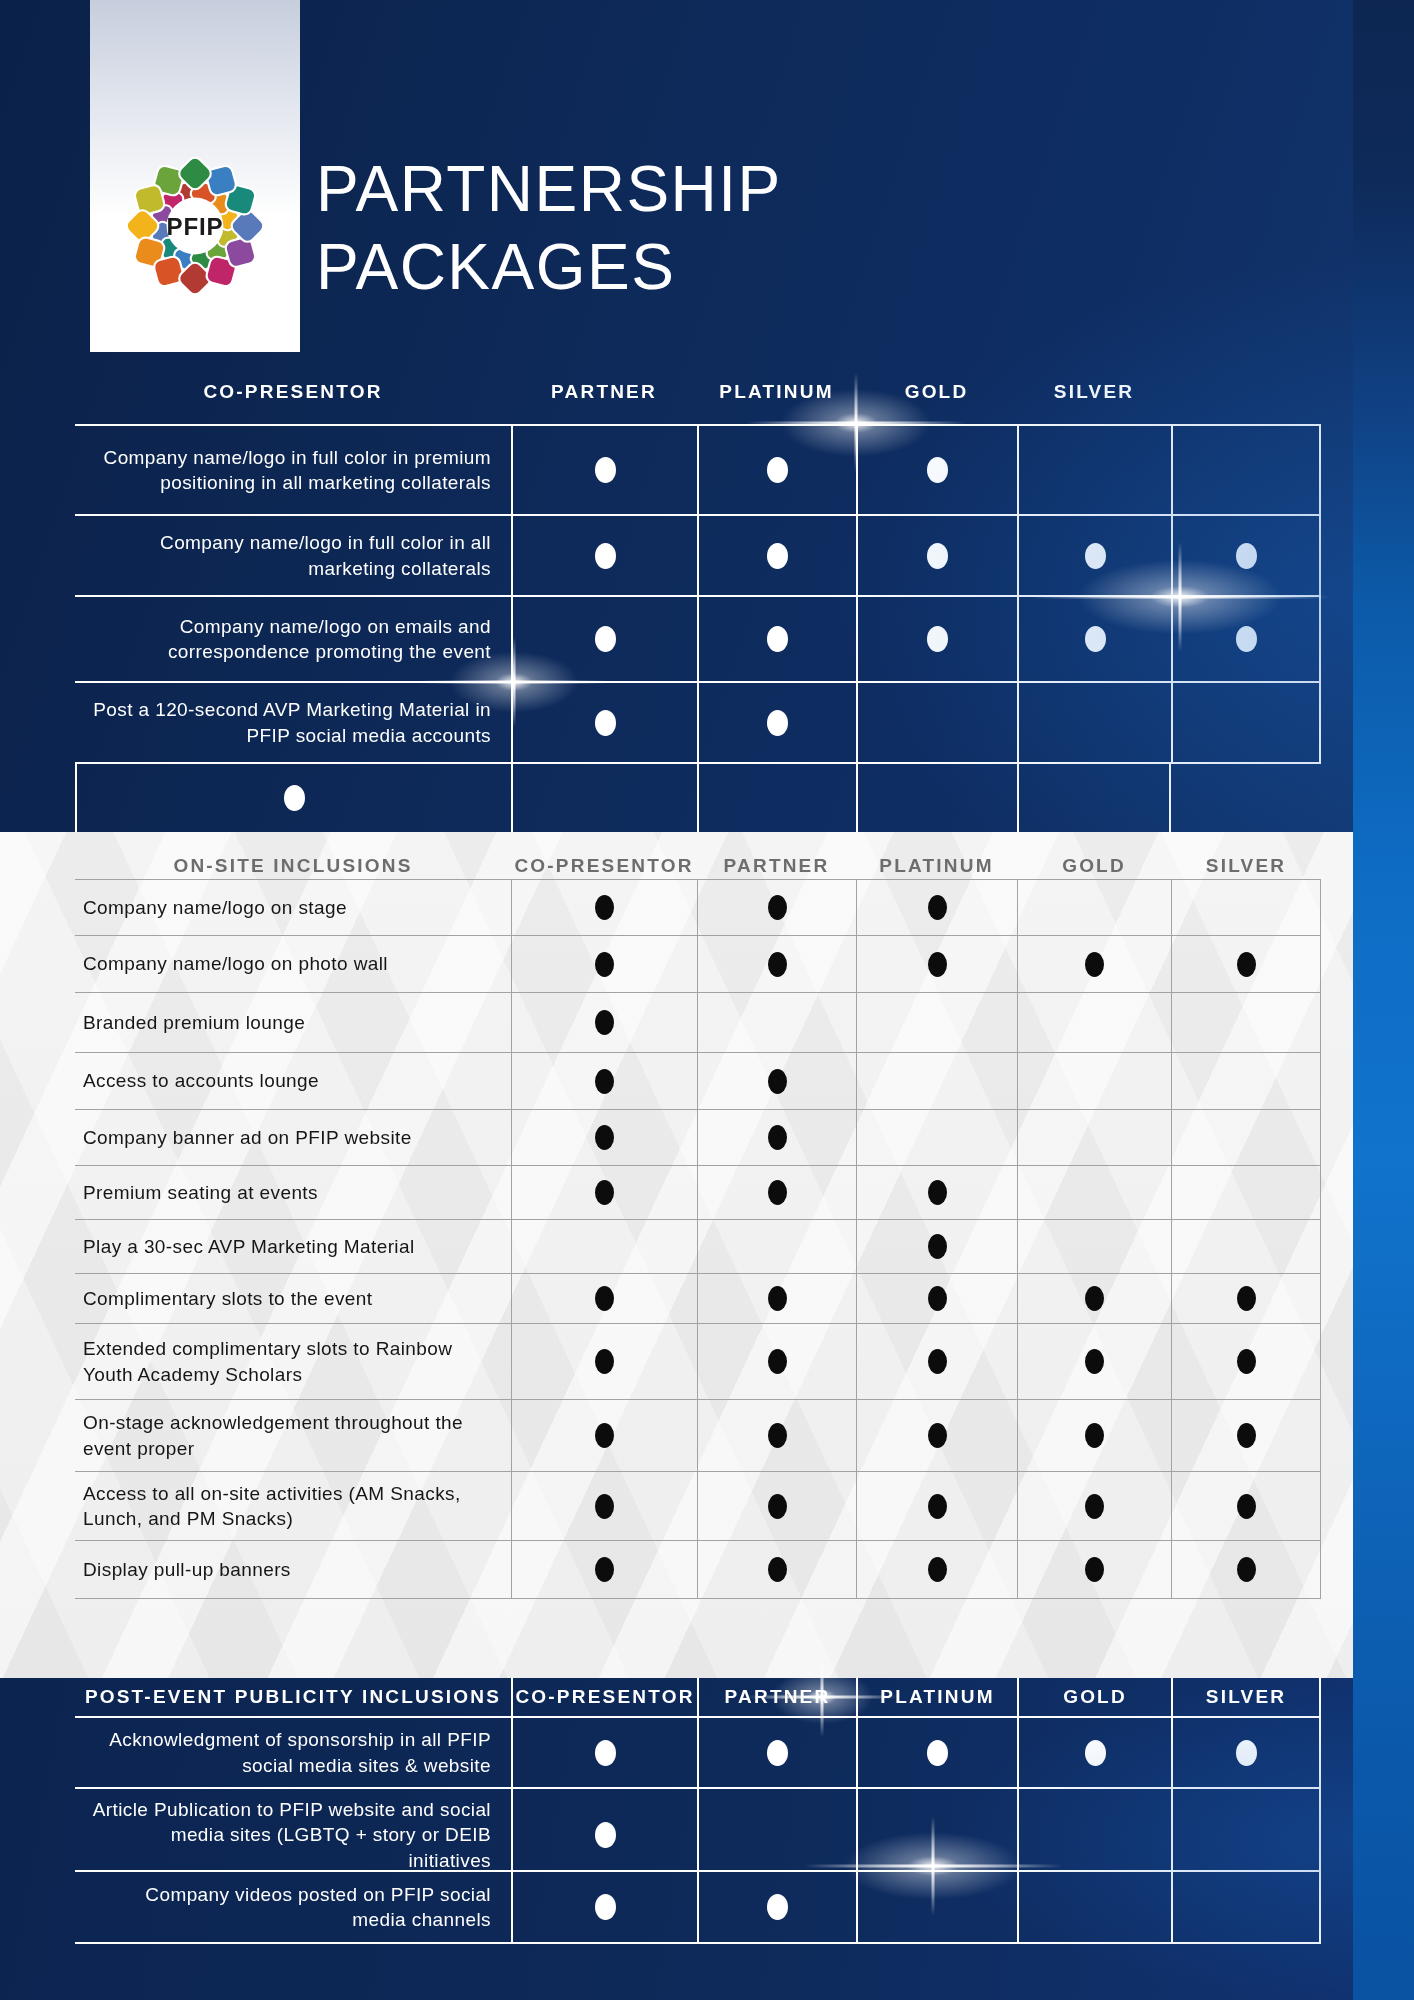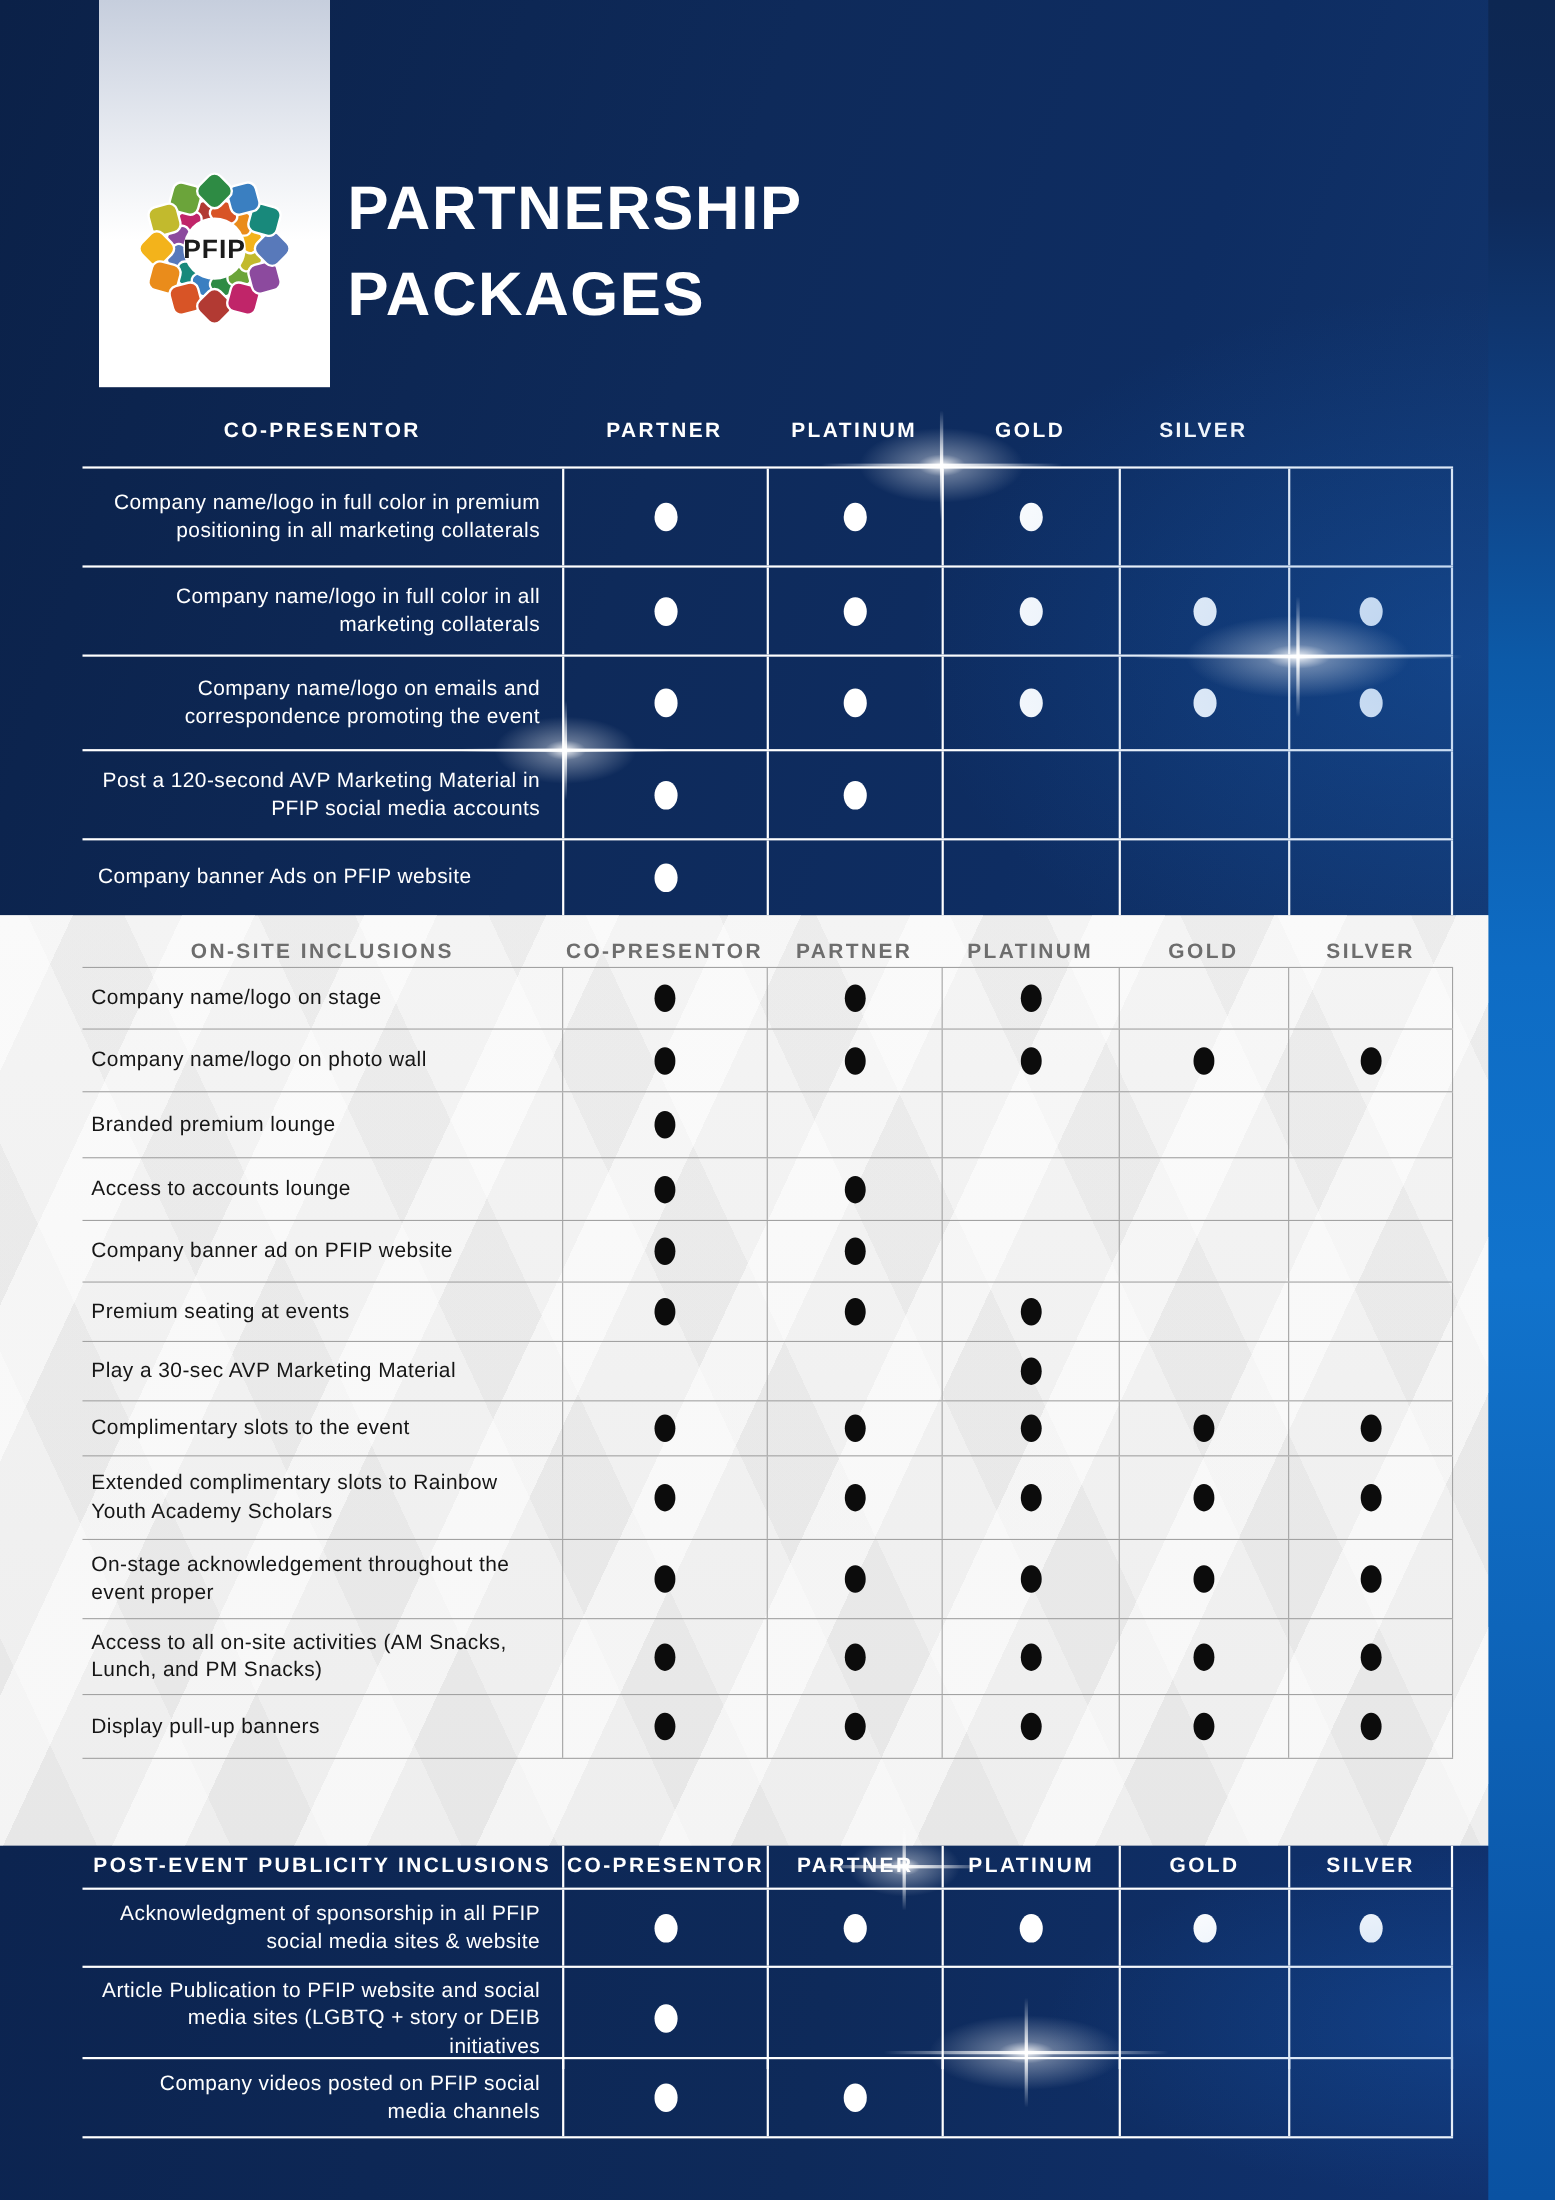--- a/index.html
+++ b/index.html
@@ -27,22 +27,22 @@
     background:linear-gradient(100deg,#0c2450 0%,#0e2a5a 55%,#103270 100%);}
   #sec-post-event::after{content:"";position:absolute;right:0;top:0;width:30%;height:100%;
     background:radial-gradient(ellipse at 100% 50%,rgba(25,105,200,.28),transparent 70%);pointer-events:none;}
 
   
   .logo-panel{position:absolute;left:90px;top:0;width:210px;height:352px;
     background:linear-gradient(180deg,#c6cedd 0%,#e8ebf1 36%,#ffffff 62%);}
   .logo-panel svg{position:absolute;left:19px;top:140px;width:172px;height:172px;}
 
   
-  .title{position:absolute;left:316px;top:150px;font-weight:bold;color:#fff;
-    font-size:56px;line-height:78px;letter-spacing:1.5px;}
+  .title{position:absolute;left:316px;top:150px;font-weight:normal;color:#fff;
+    font-size:64px;line-height:78px;letter-spacing:1.5px;}
 
   
   .table{position:absolute;left:75px;width:1246px;}
   #sec-pre-event .table{top:360px;}
   #sec-on-site .table{top:0;}
   #sec-post-event .table{top:0;}
 
   .trow{display:grid;grid-template-columns:436px 186px 159px 161px 154px 150px;box-sizing:border-box;}
   .cell{box-sizing:border-box;min-width:0;}
 
@@ -196,23 +196,20 @@
             <div class="dot"></div>
           </div>
           <div class="cell dotcell">
             <div class="dot"></div>
           </div>
           <div class="cell dotcell"></div>
           <div class="cell dotcell"></div>
           <div class="cell dotcell"></div>
         </div>
         <div class="trow drow" style="height: 70px;">
-          <div class="cell desc">
-            <span>Company banner Ads on PFIP website</span>
-          </div>
           <div class="cell dotcell">
             <div class="dot"></div>
           </div>
           <div class="cell dotcell"></div>
           <div class="cell dotcell"></div>
           <div class="cell dotcell"></div>
           <div class="cell dotcell"></div>
         </div>
       </div>
   </div>

